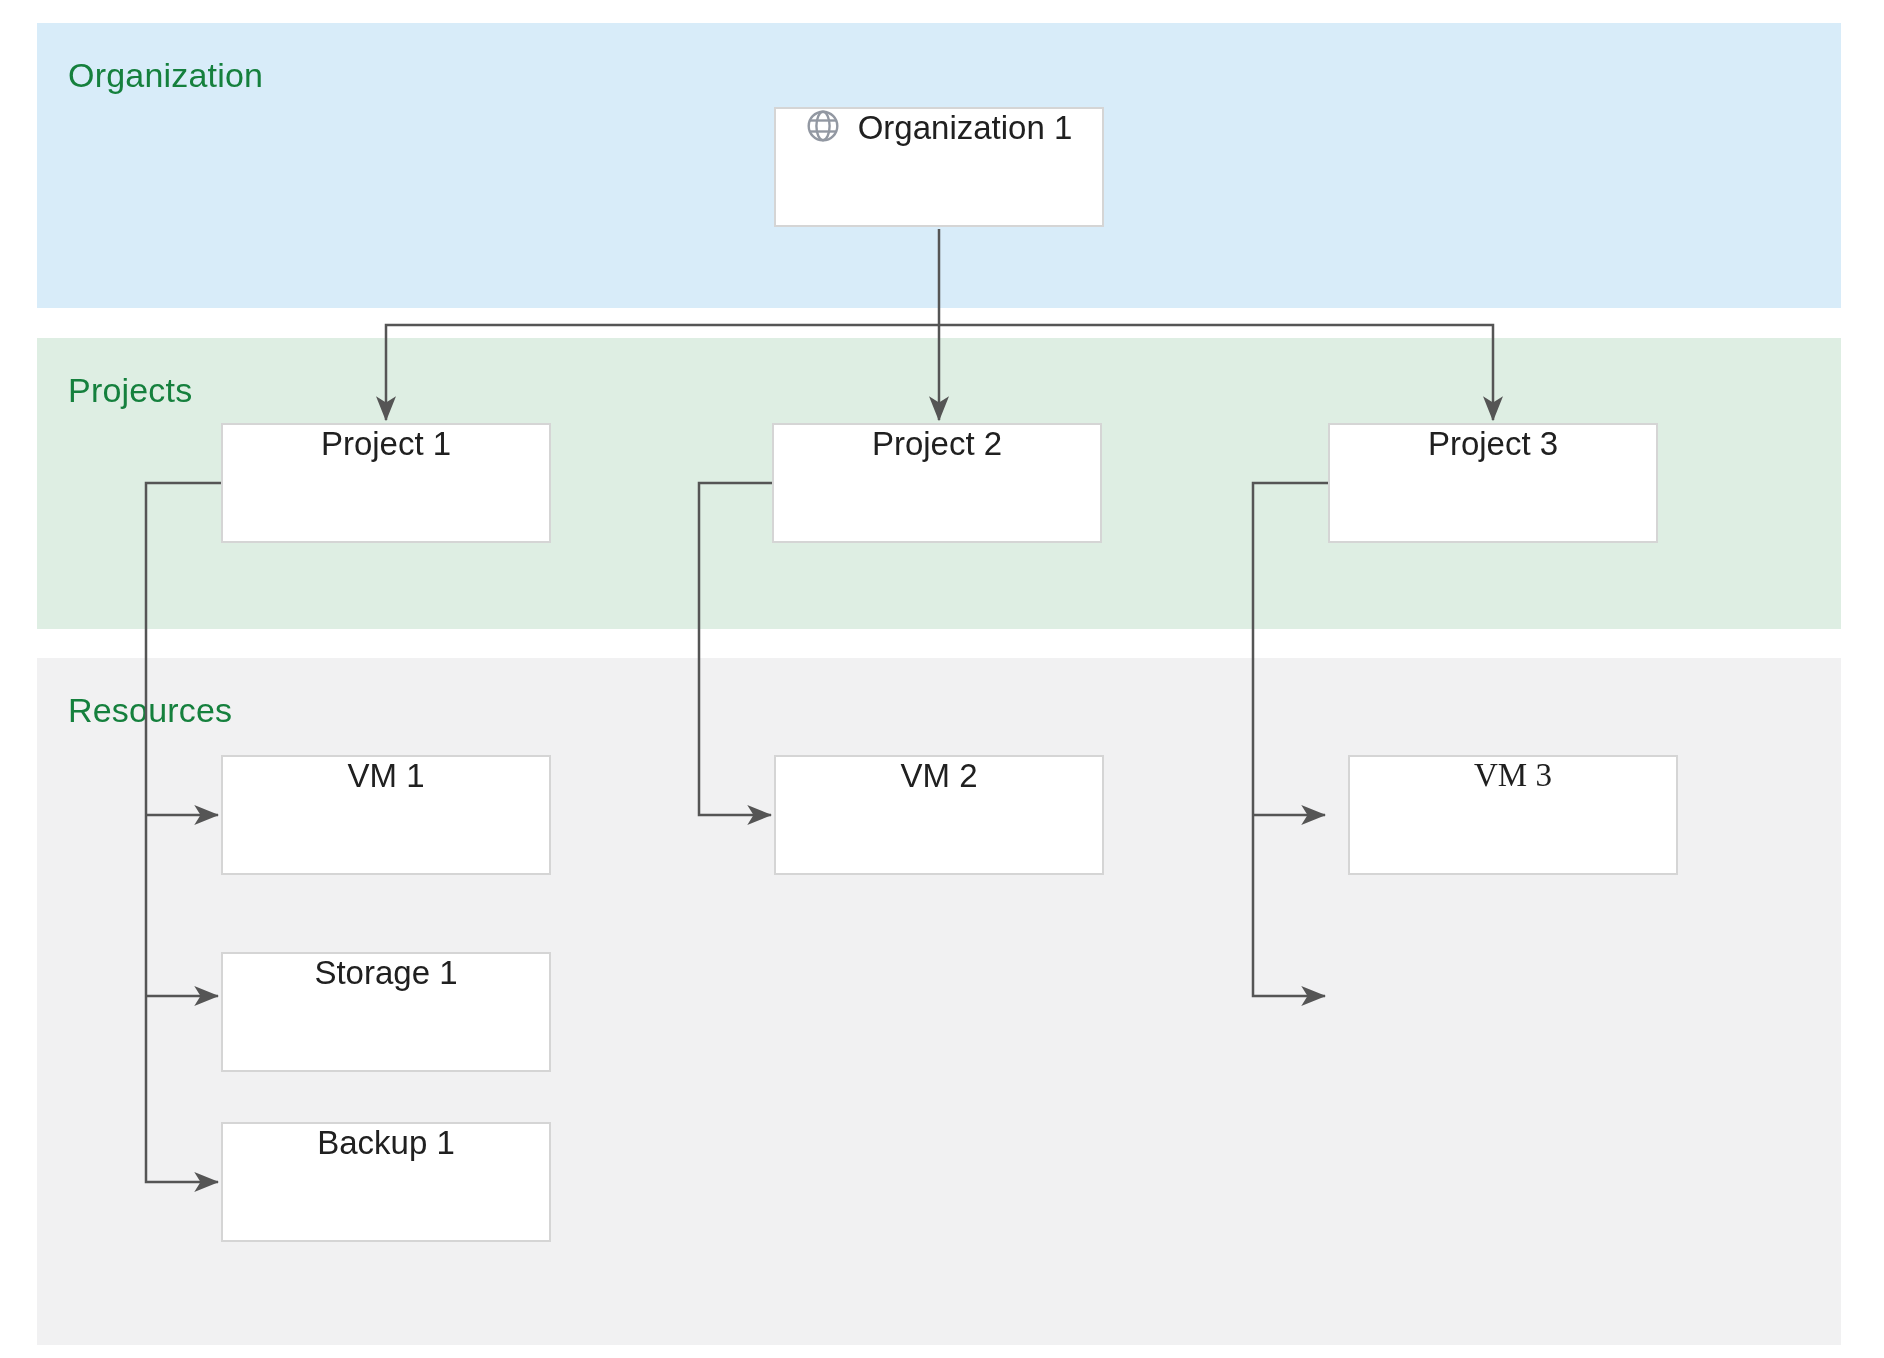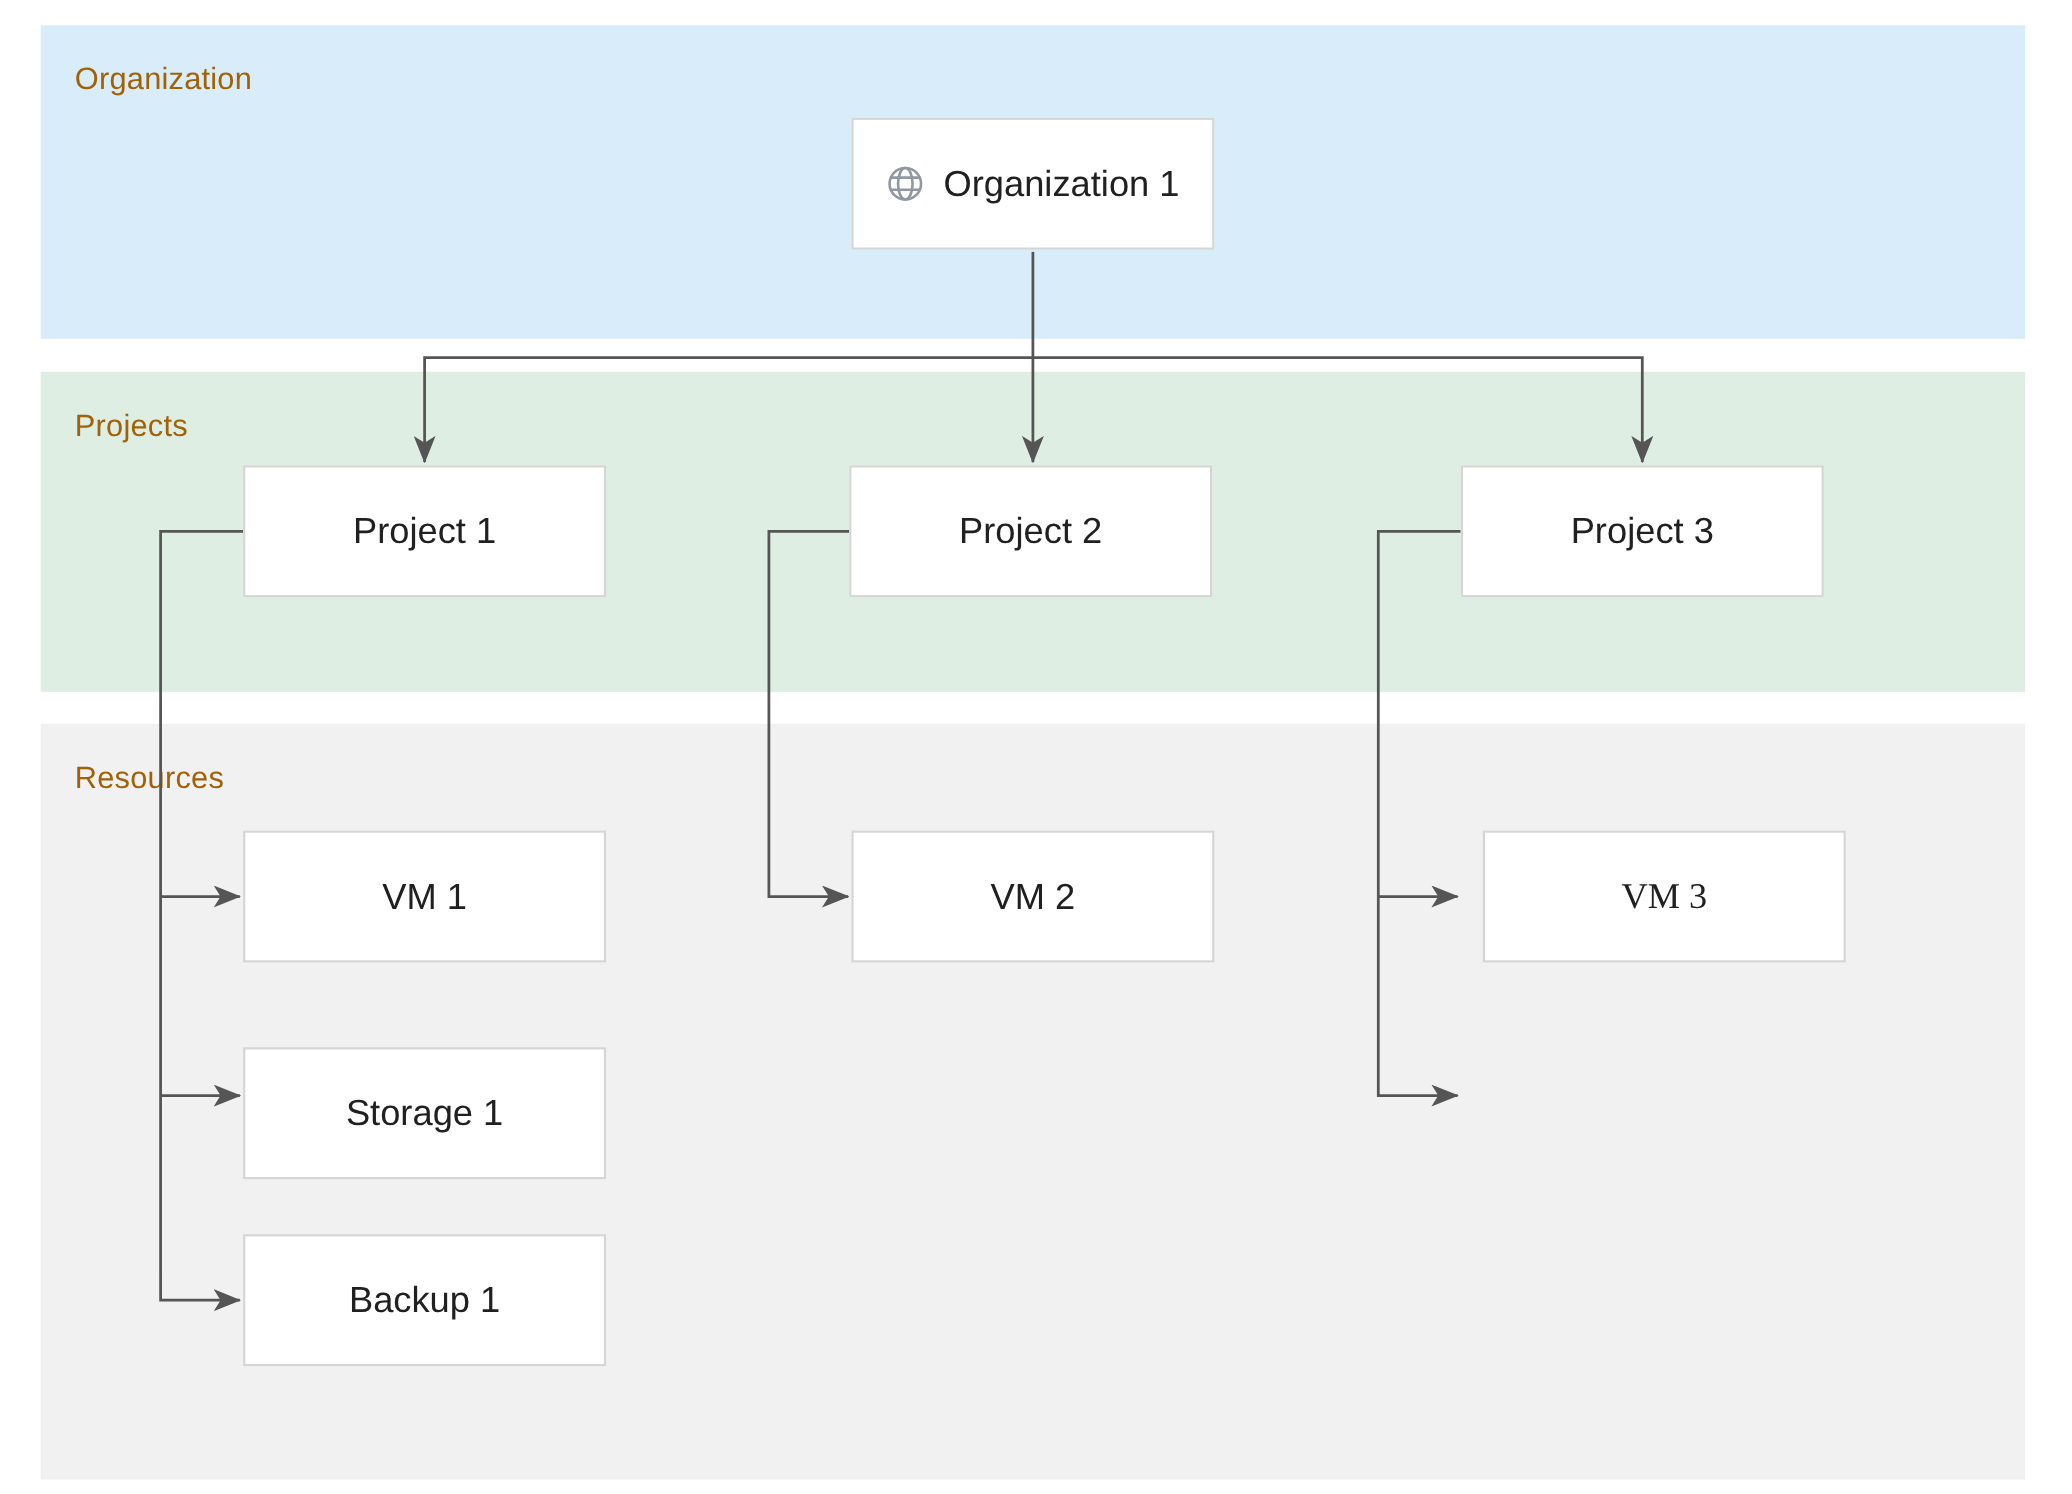--- a/index.html
+++ b/index.html
@@ -13,37 +13,36 @@
   }
   .band {
     position: absolute;
     left: 37px;
     width: 1804px;
   }
   .band-label {
     position: absolute;
     left: 31px;
     top: 33px;
-    font-size: 28px;
-    color: #a16207;
+    font-size: 34px;
+    color: #15803d;
     letter-spacing: 0.2px;
   }
   #band-organization { top: 23px;  height: 285px; background: #d8ecf9; }
   #band-projects     { top: 338px; height: 291px; background: #deeee3; }
   #band-resources    { top: 658px; height: 687px; background: #f1f1f2; }
 
   .node {
     position: absolute;
     width: 330px;
     height: 120px;
     background: #ffffff;
     border: 2px solid #d5d5d5;
     box-sizing: border-box;
     display: flex;
-    align-items: center;
     justify-content: center;
     gap: 18px;
     font-size: 33px;
     color: #202020;
     white-space: nowrap;
   }
   .overlay {
     position: absolute;
     left: 0;
     top: 0;

